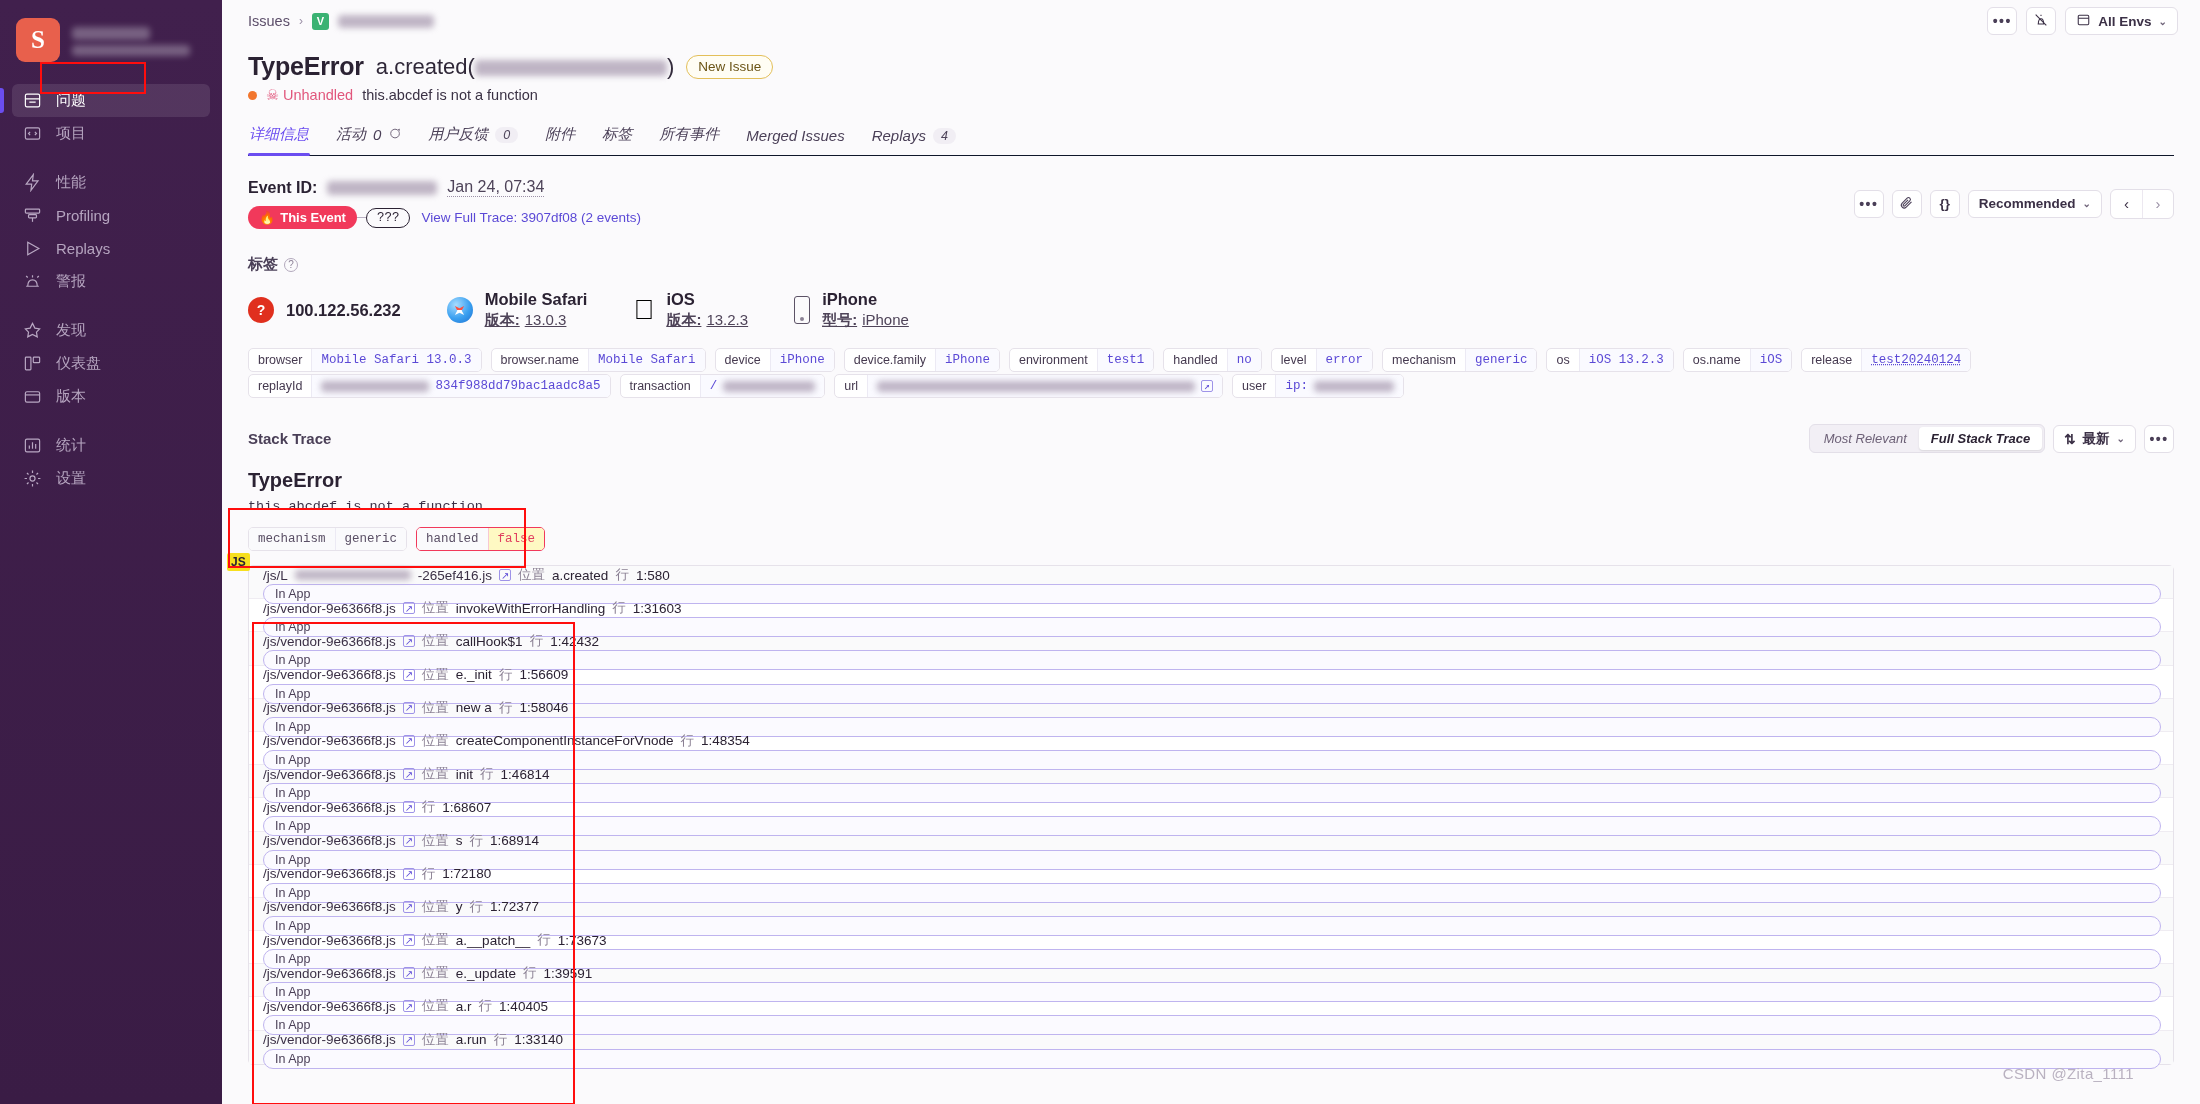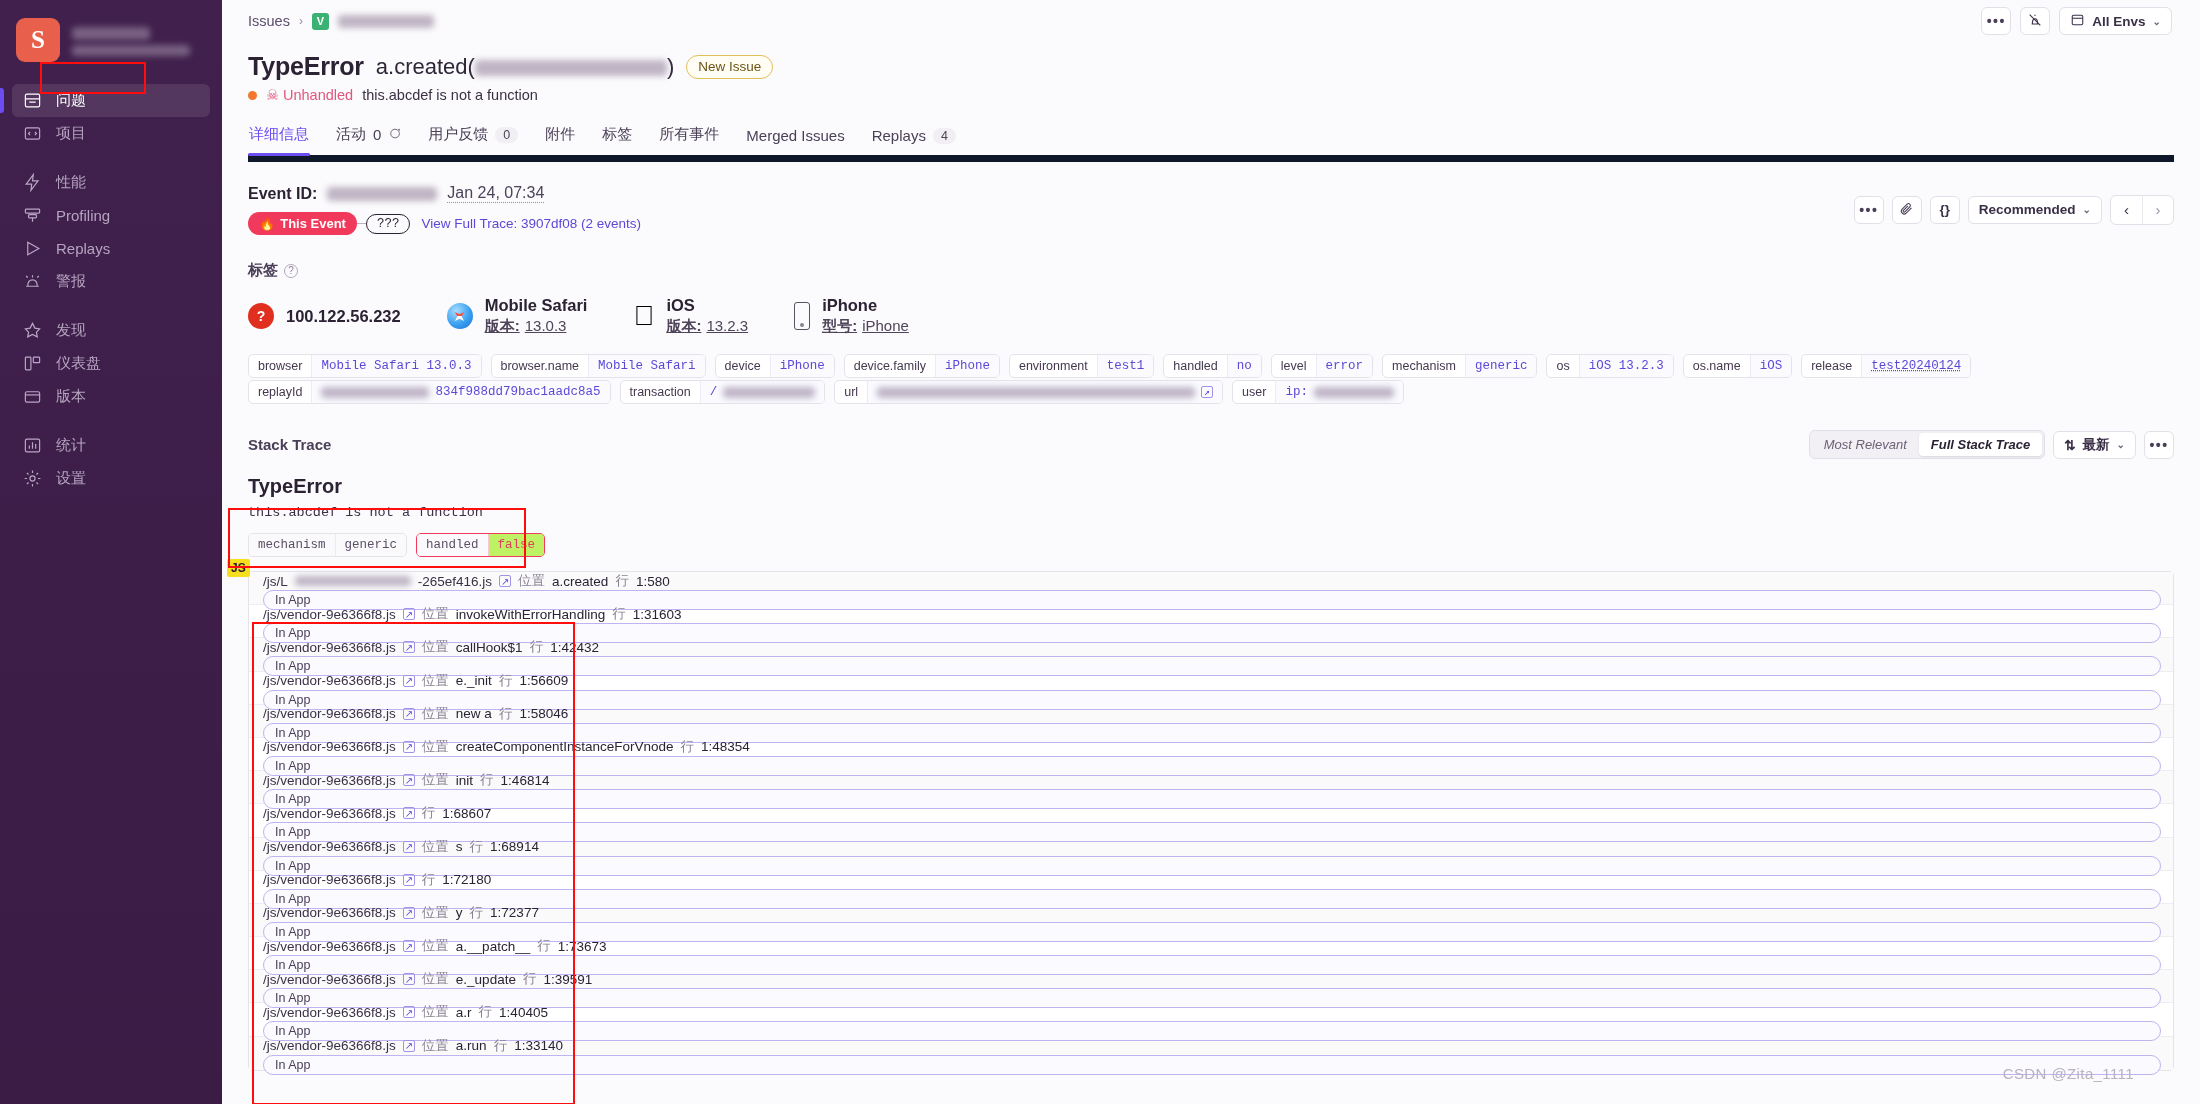--- a/index.html
+++ b/index.html
@@ -56,21 +56,21 @@
   .nav-item.active .nav-ic svg { stroke:#ffffff; }
 
   
   .annot { position:absolute; border:2.5px solid #ff0d0d; pointer-events:none; z-index:40; }
   #annot-sidebar { left:40px; top:62px; width:106px; height:32px; }
 
   
   .main { flex:1; min-width:0; background:#fbfafc; display:flex; flex-direction:column; }
 
   .topbar { height:42px; display:flex;align-items:center;justify-content:space-between;
-            padding:0 28px 0 26px; background:#fbfafc; }
+            padding:0 22px 0 26px; background:#fbfafc; }
   .crumbs { display:flex;align-items:center;gap:9px;font-size:14.5px;color:#564a63; }
   .crumb-link { color:#5c4e6a; }
   .crumb-sep { color:#9b8fa6; font-size:12px; }
   .proj-badge { width:17px;height:17px;border-radius:3px;background:#3bb273;
                 display:flex;align-items:center;justify-content:center;
                 color:#fff;font-size:11px;font-weight:bold; }
   .topbar-right { display:flex;align-items:center;gap:9px; }
   .btn {
     border:1px solid #e3dfe8; background:#fff; border-radius:6px;
     height:28px; display:flex;align-items:center;justify-content:center;
@@ -90,21 +90,21 @@
     border:1px solid #e3bf5a; color:#6b5416; background:#fffdf4;
     border-radius:13px; padding:3px 11px 4px; font-size:13.5px;
   }
   .sub-row { display:flex;align-items:center;gap:9px;margin-top:6px;font-size:14.5px; }
   .dot-orange { width:9px;height:9px;border-radius:50%;background:#f2762e;display:inline-block; }
   .unhandled { color:#e1567c; display:flex;align-items:center;gap:4px; }
   .culprit { color:#3a3144; }
 
   
   .tabs { display:flex;align-items:flex-end;gap:25px;margin-top:22px;
-          border-bottom:7px solid #0f172a; }
+          border-bottom:1px solid #0f172a;font-style:italic; }
   .tab { display:flex;align-items:center;gap:7px;padding:0 1px 11px;
          font-size:15px;color:#4a3f57;position:relative; }
   .tab.active { color:#6b4df0; }
   .tab.active:after{ content:"";position:absolute;left:0;right:0;bottom:-1px;height:3px;
                      background:#6b4df0;border-radius:2px; }
   .tab-count { background:#f1eef4;border-radius:10px;padding:1px 8px;font-size:12.5px;color:#4d4359; }
   .tab-bubble { font-size:12px;color:#6f6479; }
 
   
   .event-row { display:flex;align-items:center;justify-content:space-between;margin-top:22px; }
@@ -176,21 +176,21 @@
   
   .err-wrap { position:relative; margin-top:16px; }
   .err-title { font-size:20px;font-weight:bold;color:#2b2233; }
   .err-msg { font-family:"Liberation Mono", monospace;font-size:13.5px;color:#3b3046;margin-top:7px; }
   #annot-err { left:228px; top:508px; width:298px; height:60px; }
 
   .mech-pills { display:flex;gap:9px;margin-top:13px; }
   .pill.soft .k { background:#fafafc;color:#5a4f65;font-family:"Liberation Mono", monospace;}
   .pill.soft .v { color:#5a4f65;background:#fafafc; }
   .pill.danger { border-color:#f1395b;background:#fff3f5; }
-  .pill.danger .v { color:#e0405f;background:#bef264;border-left:1px solid #f7c8d2;font-family:Liberation Mono, monospace; }
+  .pill.danger .v { color:#e0405f;background:#fef9c3;border-left:1px solid #f7c8d2;font-family:Liberation Mono, monospace; }
 
   
   .frames { margin-top:14px;border:1px solid #e6e2ea;border-radius:5px;background:#fff;position:relative; }
   .frame { display:flex;justify-content:space-between;
            height:33.2px;padding:0 12px 0 14px;border-bottom:1px solid #efecf2;font-size:13.5px;flex-direction:column; }
   .frame:nth-child(even){ background:#fafafb; }
   .frame:last-child { border-bottom:none; }
   .fr-left { display:flex;align-items:center;gap:7px;color:#3b3046;white-space:nowrap; }
   .fr-file { color:#3b3046; }
   .fr-dim { color:#8b8194; }

